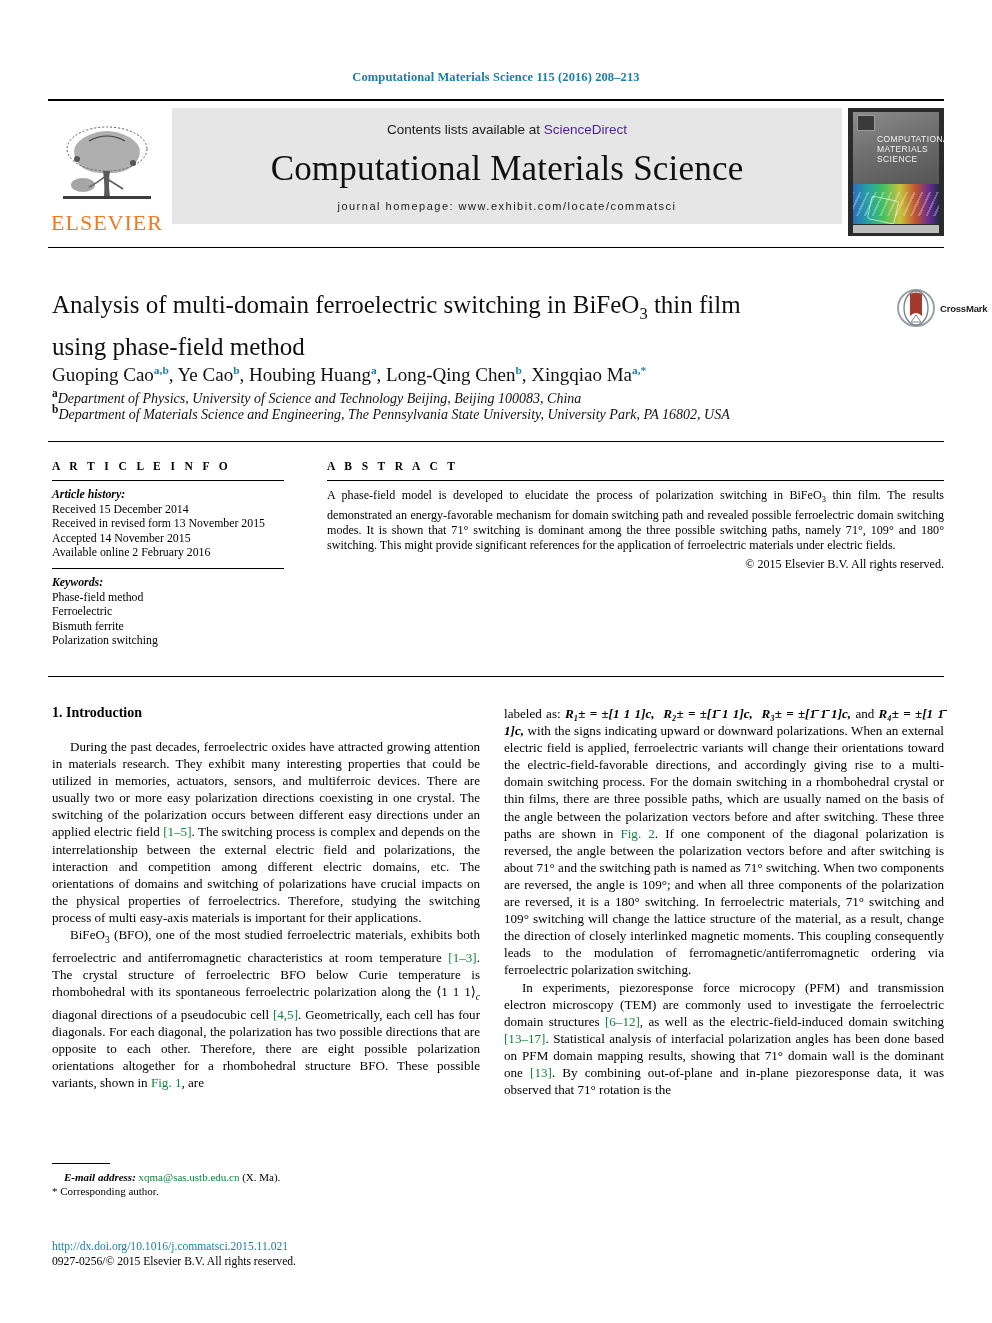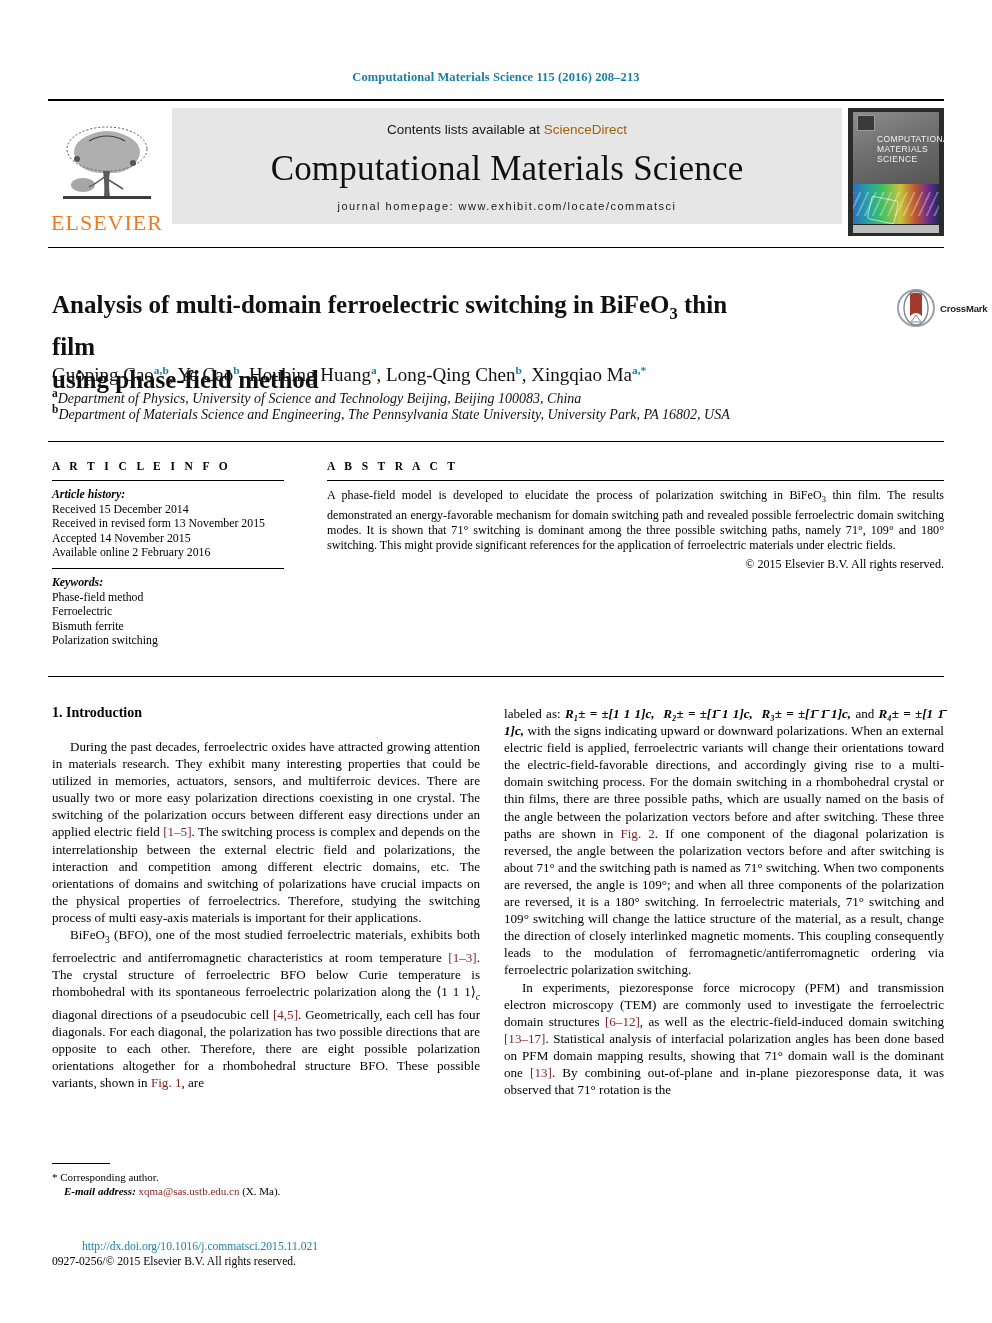--- a/index.html
+++ b/index.html
@@ -73,21 +73,21 @@
     margin: 0 6px 0 6px;
     height: 116px;
     box-sizing: border-box;
   }
   .contents-line {
     font-family: "Liberation Sans", sans-serif;
     font-size: 13.5px;
     color: #1a1a1a;
   }
   .contents-line .sd {
-    color: #a16207;
+    color: #4c1d95;
     text-align: center;
   }
   .journal-name {
     font-family: "Liberation Serif", serif;
     font-size: 35px;
     color: #111;
     letter-spacing: 0.2px;
   }
   .homepage-line {
     font-family: "Liberation Sans", sans-serif;
@@ -160,21 +160,21 @@
     left: 48px; top: 247px;
     width: 896px;
     border-top: 1px solid #000;
   }
   .title {
     position: absolute;
     left: 52px; top: 288px;
     width: 720px;
     font-size: 25px;
     line-height: 33px;
-    font-weight: bold;
+    font-weight: normal;
     color: #111;
   }
   .title sub { font-size: 0.66em; }
 
   .crossmark {
     position: absolute;
     left: 896px; top: 286px;
     width: 92px;
     height: 44px;
     display: flex;
@@ -305,21 +305,21 @@
     font-size: 13.1px;
     line-height: 17.1px;
     text-align: justify;
     margin: 0;
     text-indent: 18px;
     hyphens: auto;
   }
   p.body + p.body { margin-top: 0px; }
   p.body sub { font-size: 0.72em; }
   a.ref, .ref {
-    color: #7f1d1d;
+    color: #15803d;
     text-decoration: none;
   }
   .mathi { font-style: italic; }
 
   
   .foot-rule {
     position: absolute;
     left: 52px; top: 1163px;
     width: 58px;
     border-top: 1.4px solid #000;
@@ -332,21 +332,21 @@
     line-height: 14px;
   }
   .footnote .ital { font-style: italic; font-weight: bold;}
   .footer-doi {
     position: absolute;
     left: 52px; top: 1240px;
     width: 430px;
     font-size: 11.6px;
     line-height: 14.5px;
   }
-  .footer-doi .doi { color: #1a7fa8; margin-left: 30px; }
+  .footer-doi .doi { color: #1a7fa8; }
 </style>
 </head>
 <body>
 
 <div class="page">
 
   <div class="runninghead">Computational Materials Science 115 (2016) 208–213</div>
 
   <div class="masthead">
 
@@ -464,29 +464,29 @@
   </div>
 
   <div class="col-right">
     <p class="body" style="text-indent:0"><span>labeled   as:  </span><span class="mathi" style="font-weight:bold">R₁± = ±[1 1 1]c,</span>&nbsp;&nbsp;<span class="mathi" style="font-weight:bold">R₂± = ±[1̄ 1 1]c,</span>&nbsp;&nbsp;<span class="mathi" style="font-weight:bold">R₃± = ±[1̄ 1̄ 1]c,</span>&nbsp;<span>and</span>&nbsp;<span class="mathi" style="font-weight:bold">R₄± = ±[1 1̄ 1]c,</span><span> with the signs indicating upward or downward polarizations. When an external electric field is applied, ferroelectric variants will change their orientations toward the electric-field-favorable directions, and accordingly giving rise to a multi-domain switching process. For the domain switching in a rhombohedral crystal or thin films, there are three possible paths, which are usually named on the basis of the angle between the polarization vectors before and after switching. These three paths are shown in </span><span class="ref">Fig. 2</span><span>. If one component of the diagonal polarization is reversed, the angle between the polarization vectors before and after switching is about 71° and the switching path is named as 71° switching. When two components are reversed, the angle is 109°; and when all three components of the polarization are reversed, it is a 180° switching. In ferroelectric materials, 71° switching and 109° switching will change the lattice structure of the material, as a result, change the direction of closely interlinked magnetic moments. This coupling consequently leads to the modulation of ferromagnetic/antiferromagnetic ordering via ferroelectric polarization switching.</span></p>
 
     <p class="body"><span>In experiments, piezoresponse force microcopy (PFM) and transmission electron microscopy (TEM) are commonly used to investigate the ferroelectric domain structures </span><span class="ref">[6–12]</span><span>, as well as the electric-field-induced domain switching </span><span class="ref">[13–17]</span><span>. Statistical analysis of interfacial polarization angles has been done based on PFM domain mapping results, showing that 71° domain wall is the dominant one </span><span class="ref">[13]</span><span>. By combining out-of-plane and in-plane piezoresponse data, it was observed that 71° rotation is the</span></p>
   </div>
 
   <div class="foot-rule"></div>
   <div class="footnote">
-    <div>
-      <span>*</span>
-      <span>Corresponding author.</span>
-    </div>
     <div style="padding-left:12px">
       <span class="ital">E-mail address:</span>
       <span class="ref">xqma@sas.ustb.edu.cn</span>
       <span>(X. Ma).</span>
     </div>
+    <div>
+      <span>*</span>
+      <span>Corresponding author.</span>
+    </div>
   </div>
 
   <div class="footer-doi">
     <div class="doi">http://dx.doi.org/10.1016/j.commatsci.2015.11.021</div>
     <div>0927-0256/© 2015 Elsevier B.V. All rights reserved.</div>
   </div>
 
 </div>
 
 </body></html>

